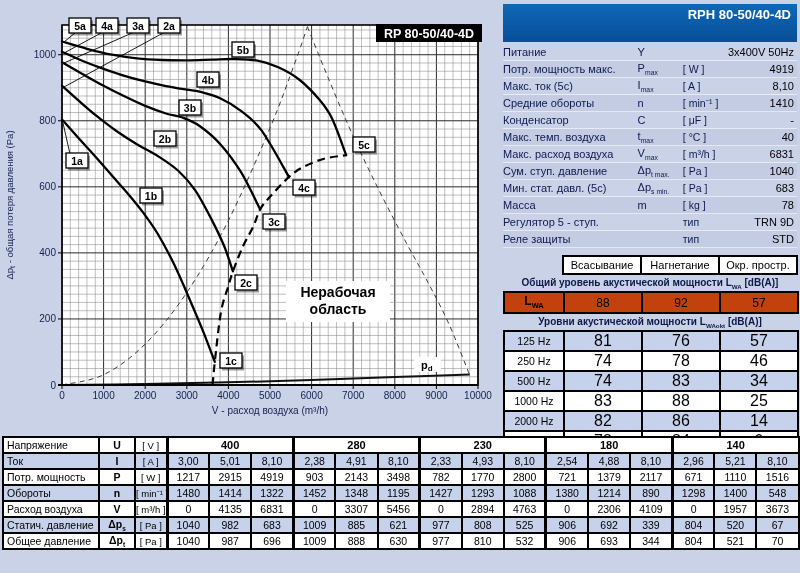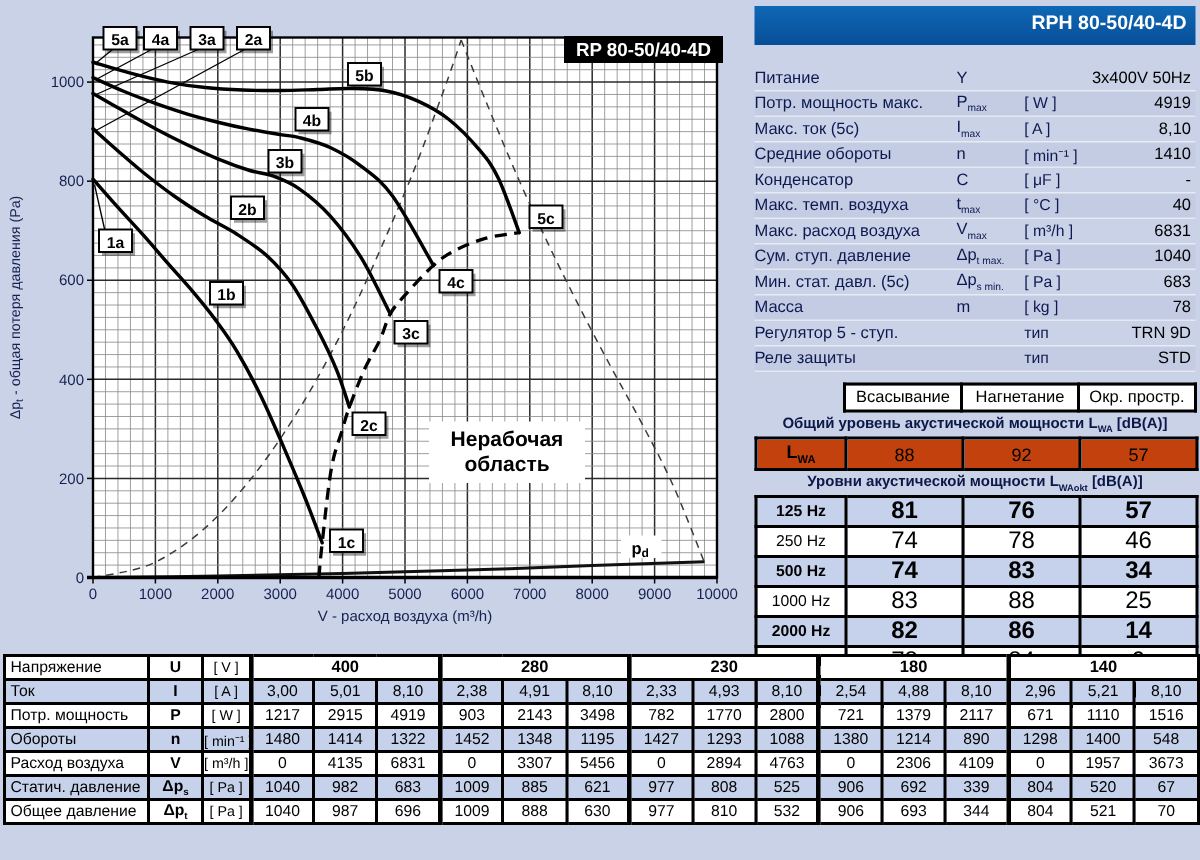--- a/index.html
+++ b/index.html
@@ -3,40 +3,40 @@
 <meta charset="utf-8">
 <style>
   html,body{margin:0;padding:0;}
   body{font-family:"Liberation Sans", sans-serif;background:#c9d2e7;}
   .page{position:relative;width:800px;height:573px;background:#c9d2e7;overflow:hidden;}
   svg{font-family:"Liberation Sans", sans-serif;}
   #chart{position:absolute;left:0;top:0;}
   sub{font-size:0.62em;}
   
   .right-panel{position:absolute;left:503px;top:4px;width:294px;}
-  .spec-header{background:linear-gradient(#0e68b5,#084e98);color:#fff;font-weight:bold;font-size:13px;text-align:right;padding:3px 6px 8px 0;}
-  .spec{width:100%;border-collapse:collapse;margin-top:14px;}
+  .spec-header{background:linear-gradient(#0e68b5,#084e98);color:#fff;font-weight:bold;font-size:13px;text-align:right;padding:3px 6px 20px 0;}
+  .spec{width:100%;border-collapse:collapse;margin-top:2px;}
   .spec td{height:16px;font-size:11px;color:#0e1950;padding:0;border-bottom:1px solid rgba(255,255,255,.55);white-space:nowrap;}
   .spec tr:nth-child(even){background:#c3cce3;}
   .spec td.lbl{width:146px;}
   .spec td.sym{width:52px;}
   .spec td.unit{width:50px;font-size:10.5px;}
   .spec td.val{font-weight:normal;color:#000;text-align:right;padding-right:3px;}
   
   .acoustic{margin-top:7px;}
   .ac{border-collapse:collapse;table-layout:fixed;width:294px;}
   .ac td{border:2px solid #000;text-align:center;padding:0;overflow:hidden;white-space:nowrap;}
   .ac td.nob{border:none;background:transparent;}
   .ac td.h{background:#fff;font-size:11px;color:#000;height:16px;}
   .ac td.pt{background:#7fa0d8;color:#fff;font-weight:bold;font-size:11px;height:15px;}
   .ac td.lwa{height:19px;font-size:12px;background:#c2410c;}
   .ac td.lwal{font-weight:bold;}
   .ac td.fr{height:13px;font-size:16px;}
   .ac td.frl{font-size:10.5px;}
-  .ac tr.blue td{background:#c6d2ec;font-weight:bold;}
+  .ac tr.blue td{background:#c6d2ec;}
   .ac tr.white td{background:#fff;}
   .ac-title{font-size:10px;font-weight:bold;color:#0c1848;text-align:center;margin:2px 0 1px 0;white-space:nowrap;}
   
   .bottom-panel{position:absolute;left:2px;top:436px;}
   .params{border-collapse:collapse;table-layout:fixed;width:796px;font-size:10.5px;color:#000;}
   .params td,.params th{border:2px solid #000;text-align:center;height:14px;padding:0;overflow:hidden;white-space:nowrap;background:#fff;}
   .params th.main{background:#4f7dc0;color:#fff;font-size:9.5px;text-align:left;padding-left:4px;font-weight:bold;}
   .params th.col{background:#a3bbe2;color:#fff;font-weight:bold;font-size:11px;}
   .params td.lbl{text-align:left;padding-left:3px;}
   .params td.sym{font-weight:bold;}

